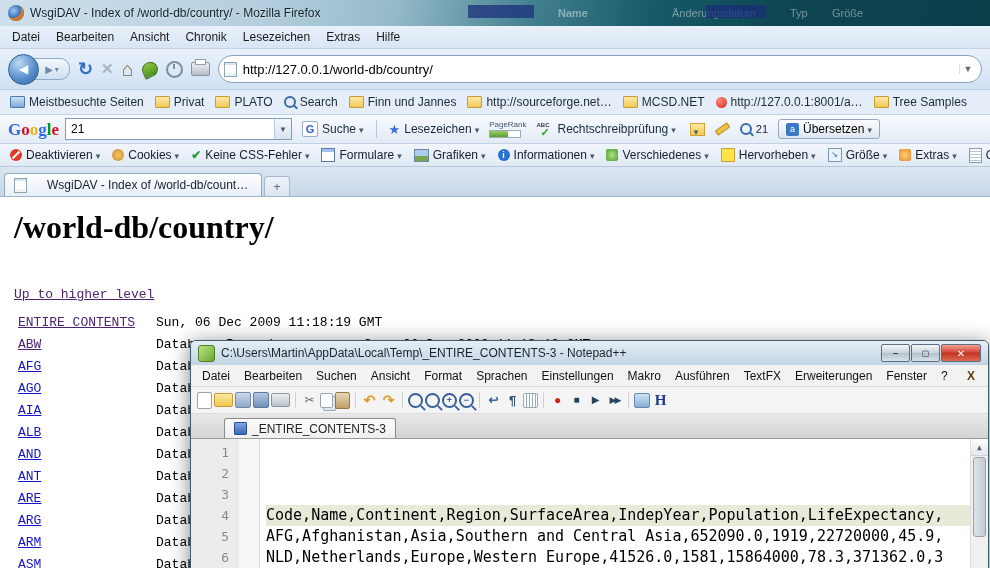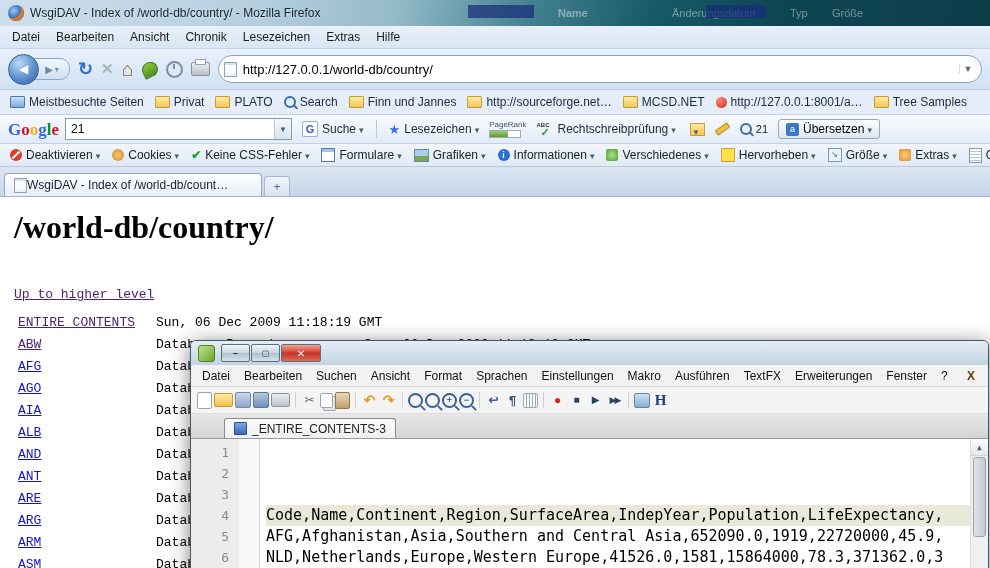--- a/index.html
+++ b/index.html
@@ -123,21 +123,21 @@
   .wd-outline{width:12px;height:12px;background:#ffe24a;border:1px solid #caa23a;}
   .wd-resize{width:12px;height:12px;border:1px solid #7a96b8;background:#eaf2fc;color:#2a5fae;font-size:8px;
     text-align:center;line-height:12px;}
   .wd-resize::before{content:"↘";}
   .wd-tools{width:12px;height:12px;border-radius:2px;background:radial-gradient(#ffd27a,#e8862a);}
   .wd-source{width:11px;height:13px;border:1px solid #8899aa;background:repeating-linear-gradient(#fff 0 2px,#b8c8d8 2px 3px);}
 
   
   .ff-tabbar{height:26px;flex:0 0 26px;display:flex;align-items:flex-end;gap:2px;padding:3px 4px 0;
     background:linear-gradient(#dce6f2,#c6d6e8);border-bottom:1px solid #9fb4cc;}
-  .tab{height:22px;width:238px;display:flex;align-items:center;gap:0;padding:0 9px;
+  .tab{height:22px;width:238px;display:flex;align-items:center;gap:20px;padding:0 9px;
     background:linear-gradient(#fdfefe,#e8eff7);border:1px solid #93a9c2;border-bottom:none;border-radius:4px 4px 0 0;
     font-size:12px;color:#16202c;white-space:nowrap;overflow:hidden;}
   .tab-stub{height:19px;width:24px;display:flex;align-items:center;justify-content:center;
     background:linear-gradient(#eef3f9,#dbe5f0);border:1px solid #a5b8cd;border-bottom:none;border-radius:4px 4px 0 0;
     color:#5a6e84;font-size:12px;}
 
   
   .ff-content{flex:1;background:#fff;padding:6px 0 0 14px;position:relative;overflow:hidden;}
   .ff-content h1{font-family:"Liberation Serif",serif;font-size:32px;font-weight:bold;color:#000;margin:6px 0 38px 0;}
   .uplink{display:inline-block;font-family:"Liberation Mono",monospace;font-size:13px;
@@ -504,20 +504,21 @@
           <span class="lname"><a class="unvisited">ASM</a></span>
           <span class="ldesc">Database Record</span>
           <span class="ldate"></span>
         </div>
       </div>
   </div>
 
   <div class="npp">
     <div class="npp-title">
       <span class="npp-ico"></span>
+      <span class="t">C:\Users\Martin\AppData\Local\Temp\_ENTIRE_CONTENTS-3 - Notepad++</span>
       <span class="winbtns">
         <span class="wbtn min"></span>
         <span class="wbtn max"></span>
         <span class="wbtn close"></span>
       </span>
     </div>
     <div class="npp-menu">
       <span style="display:flex;align-items:center;">
 
       <span class="mi">Datei</span>

